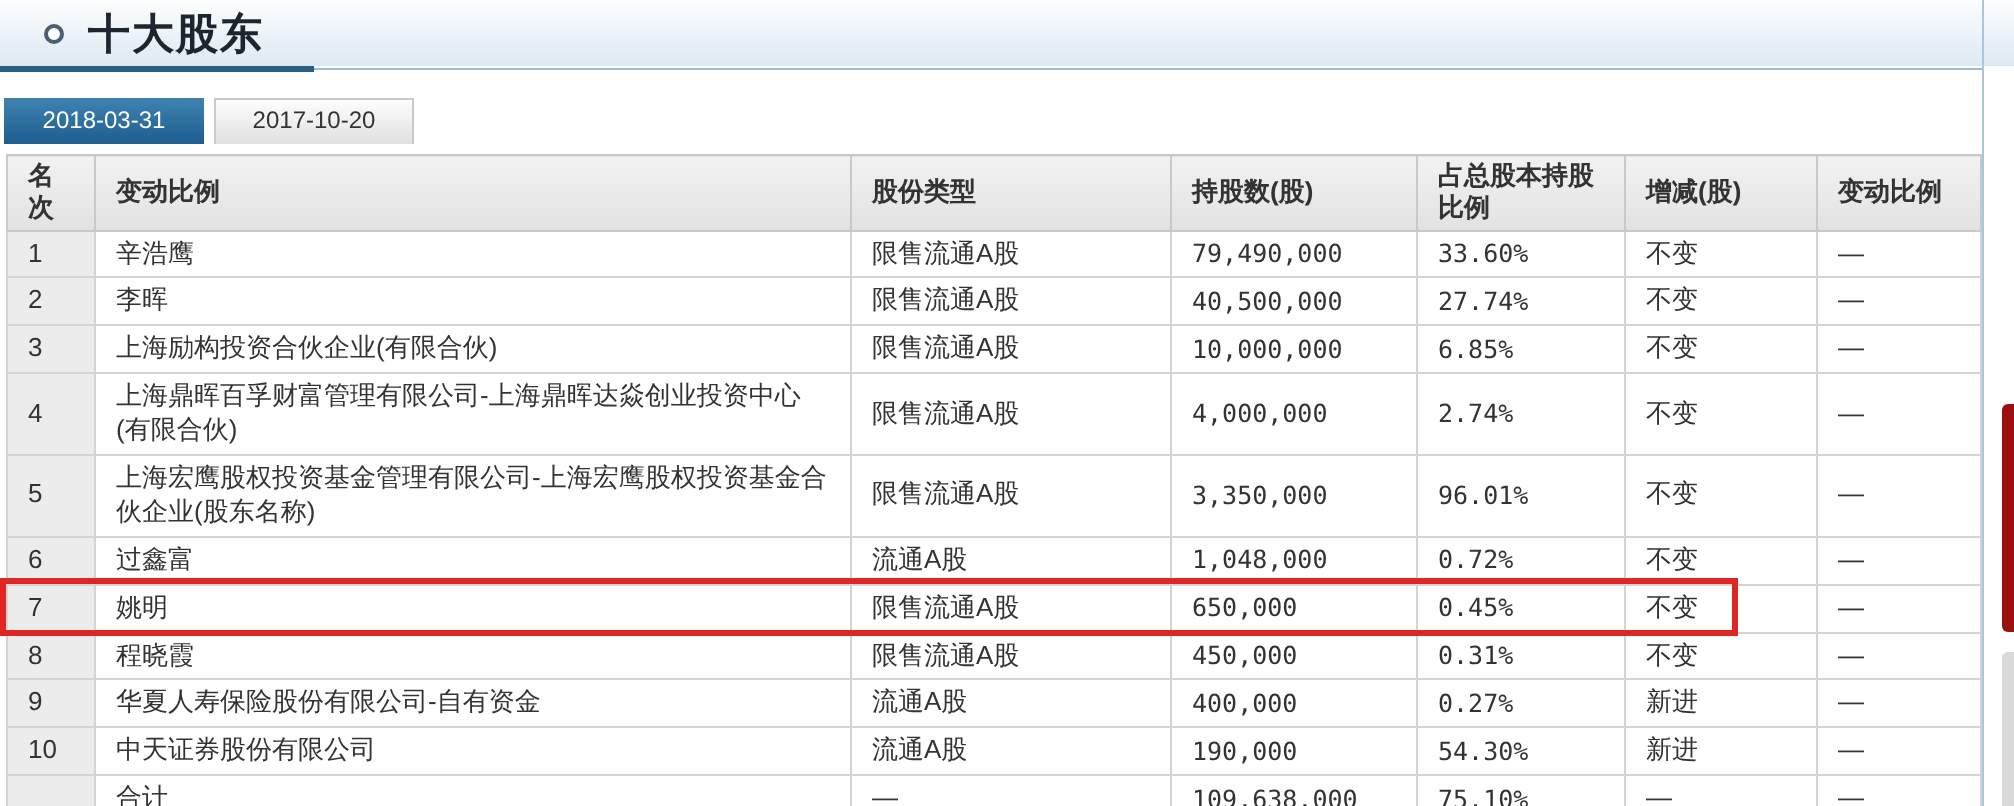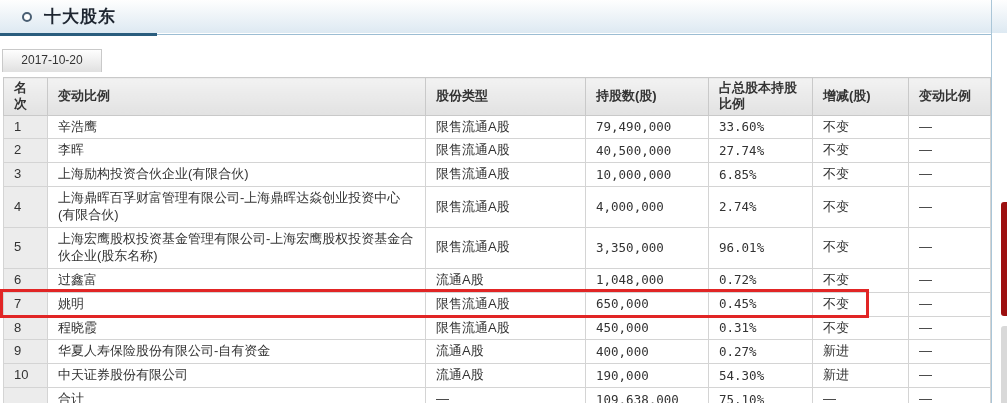--- a/index.html
+++ b/index.html
@@ -12,21 +12,21 @@
     height: 33px;
     background: linear-gradient(#fefefe, #dde9f2);
     display: flex; align-items: center;
   }
   .bullet {
     display: inline-block; width: 10px; height: 10px;
     border: 2px solid #4a5f73; border-radius: 50%;
     margin-left: 22px; background: #fff;
   }
   .page-title {
-    margin-left: 12px; font-size: 17px; font-weight: bold; color: #1d2530;
+    margin-left: 12px; font-size: 21px; font-weight: bold; color: #1d2530;
     letter-spacing: 1px;
   }
   .rule { position: relative; height: 3px; }
   .rule .light { position: absolute; top: 1px; left: 157px; right: 16px; height: 1px; background: #9cbdd3; }
   .rule .dark { position: absolute; top: 0; left: 0; width: 157px; height: 3px; background: #2a5d7e; }
 
   
   .tabbar { margin: 13px 0 0 2px; display: flex; gap: 5px; height: 23px; }
   .tab {
     width: 100px; height: 23px; line-height: 21px; text-align: center;
@@ -82,20 +82,21 @@
   <div class="top-strip">
     <span class="bullet"></span>
     <span class="page-title">十大股东</span>
   </div>
   <div class="rule">
     <div class="light"></div>
     <div class="dark"></div>
   </div>
 
   <div class="tabbar" id="tabbar">
+      <div class="tab active">2018-03-31</div>
       <div class="tab">2017-10-20</div>
     </div>
 
   <table class="shareholders">
     <colgroup id="cols">
         <col style="width: 44px;">
         <col style="width: 378px;">
         <col style="width: 160px;">
         <col style="width: 123px;">
         <col style="width: 104px;">

